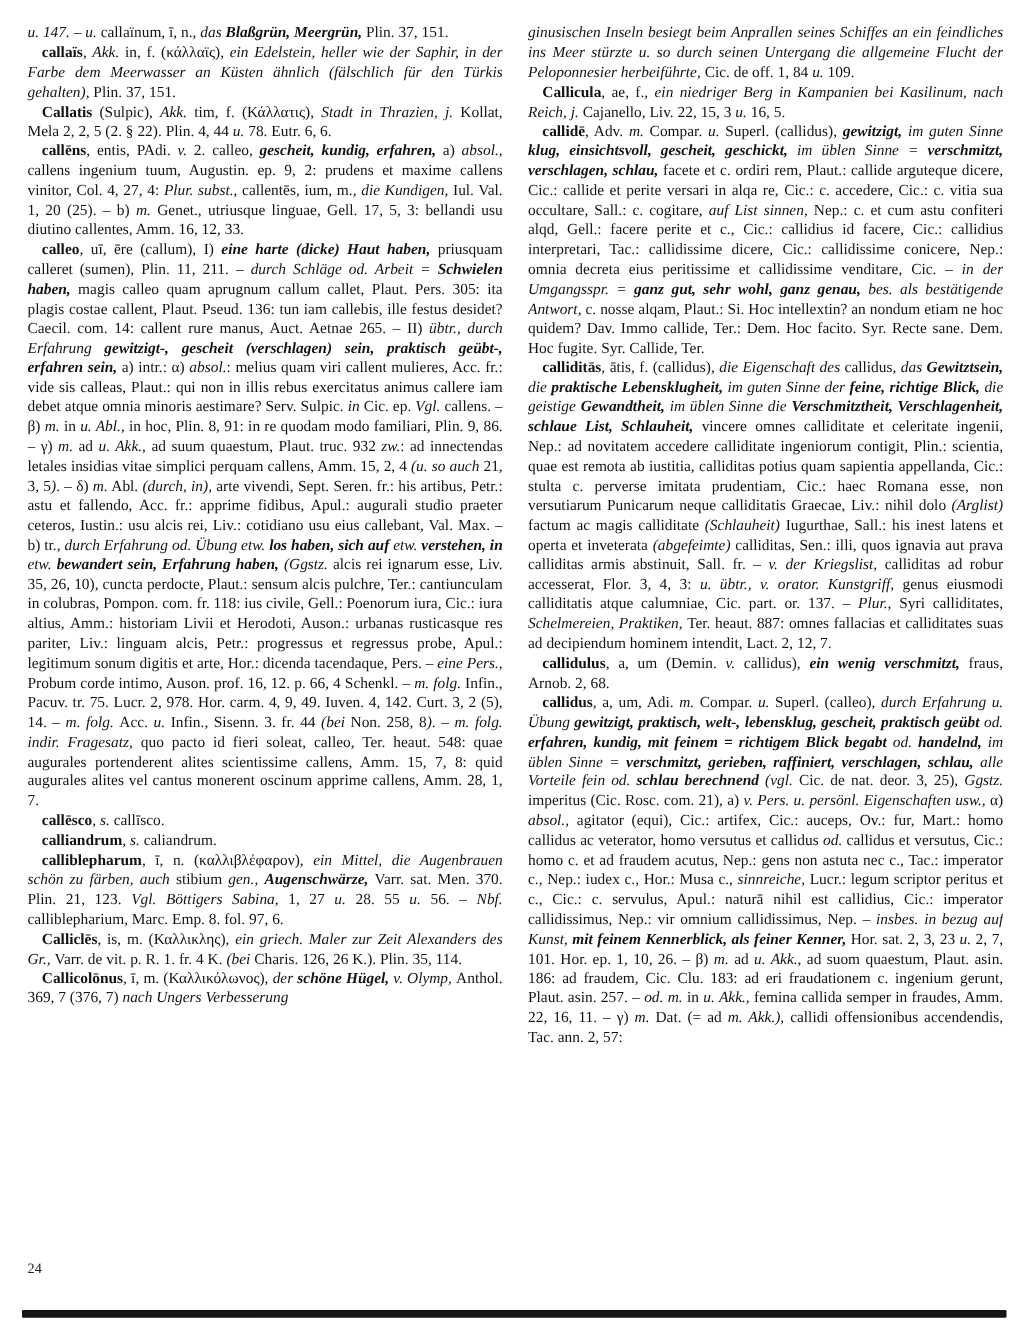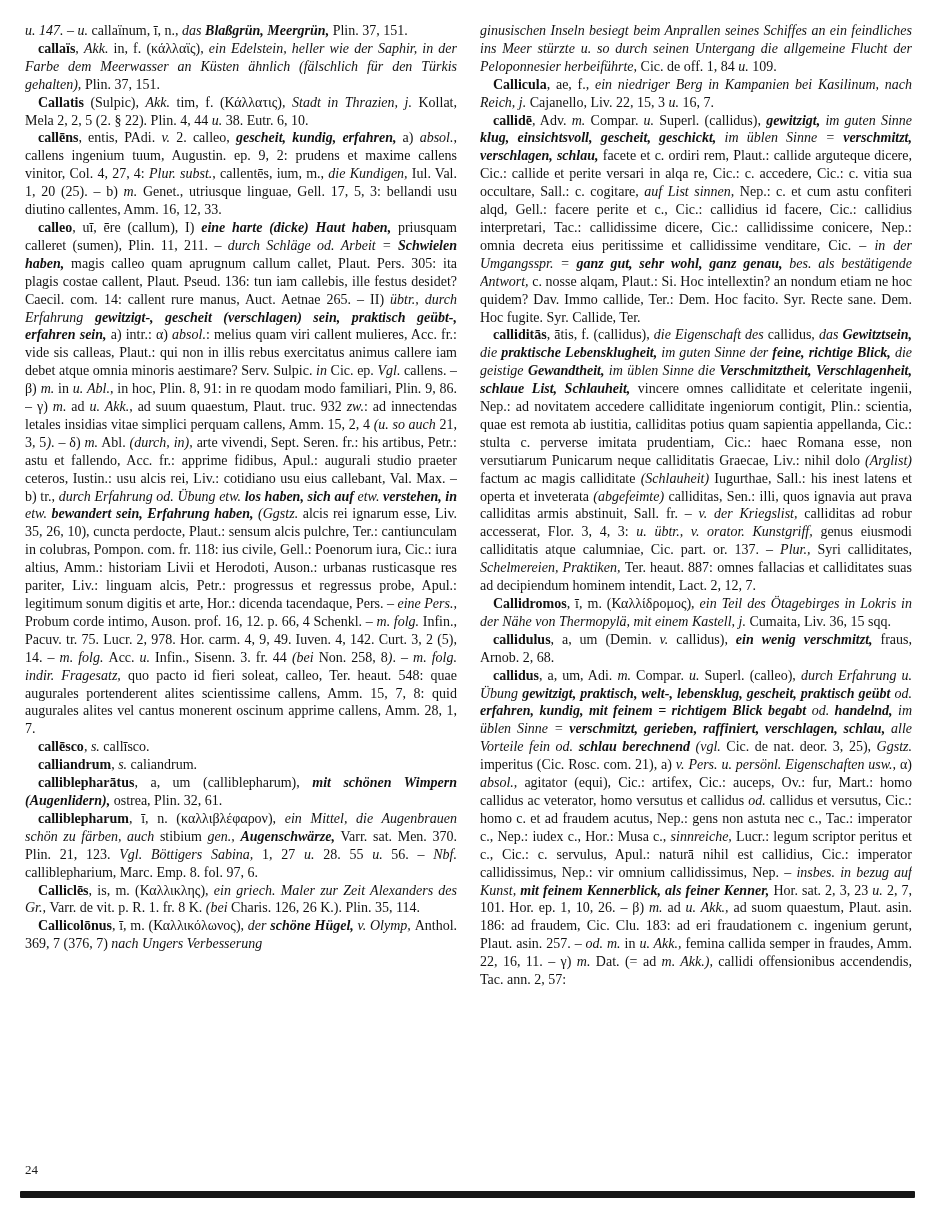--- a/index.html
+++ b/index.html
@@ -22,51 +22,49 @@
     text-align:justify;
     overflow:hidden;
   }
   .col p{margin:0;padding:0;}
   .col p.ind{text-indent:13px;}
   .s-n{font-style:normal;font-weight:normal;}
   .s-b{font-weight:bold;}
   .s-i{font-style:italic;}
   .s-bi{font-weight:bold;font-style:italic;}
   .pagenum{
-    position:absolute;left:25px;bottom:32px;
+    position:absolute;left:25px;bottom:49px;
     font-size:13px;color:#1b1b1b;
   }
   .bottom-rule{
     position:absolute;left:20px;right:20px;bottom:12px;
     height:7px;background:#161616;border-radius:1px;
   }
 </style>
 </head>
 <body>
 
 <div class="page">
   <div class="columns">
     <div class="col">
         <p class=""><span class="s-i">u. 147. – u. </span><span class="s-n">callaïnum, ī, n., </span><span class="s-i">das </span><span class="s-bi">Blaßgrün, Meergrün, </span><span class="s-n">Plin. 37, 151.</span></p>
         <p class="ind"><span class="s-b">callaïs</span><span class="s-n">, </span><span class="s-i">Akk.</span><span class="s-n"> in, f. (κάλλαϊς), </span><span class="s-i">ein Edelstein, heller wie der Saphir, in der Farbe dem Meerwasser an Küsten ähnlich (fälschlich für den Türkis gehalten), </span><span class="s-n">Plin. 37, 151.</span></p>
-        <p class="ind"><span class="s-b">Callatis</span><span class="s-n"> (Sulpic), </span><span class="s-i">Akk.</span><span class="s-n"> tim, f. (Κάλλατις), </span><span class="s-i">Stadt in Thrazien, j. </span><span class="s-n">Kollat, Mela 2, 2, 5 (2. § 22). Plin. 4, 44 </span><span class="s-i">u.</span><span class="s-n"> 38. Eutr. 6, 10.</span></p>
+        <p class="ind"><span class="s-b">Callatis</span><span class="s-n"> (Sulpic), </span><span class="s-i">Akk.</span><span class="s-n"> tim, f. (Κάλλατις), </span><span class="s-i">Stadt in Thrazien, j. </span><span class="s-n">Kollat, Mela 2, 2, 5 (2. § 22). Plin. 4, 44 </span><span class="s-i">u.</span><span class="s-n"> 78. Eutr. 6, 6.</span></p>
         <p class="ind"><span class="s-b">callēns</span><span class="s-n">, entis, PAdi. </span><span class="s-i">v.</span><span class="s-n"> 2. calleo, </span><span class="s-bi">gescheit, kundig, erfahren, </span><span class="s-n">a) </span><span class="s-i">absol.</span><span class="s-n">, callens ingenium tuum, Augustin. ep. 9, 2: prudens et maxime callens vinitor, Col. 4, 27, 4: </span><span class="s-i">Plur. subst.</span><span class="s-n">, callentēs, ium, m., </span><span class="s-i">die Kundigen, </span><span class="s-n">Iul. Val. 1, 20 (25). – b) </span><span class="s-i">m.</span><span class="s-n"> Genet., utriusque linguae, Gell. 17, 5, 3: bellandi usu diutino callentes, Amm. 16, 12, 33.</span></p>
         <p class="ind"><span class="s-b">calleo</span><span class="s-n">, uī, ēre (callum), I) </span><span class="s-bi">eine harte (dicke) Haut haben, </span><span class="s-n">priusquam calleret (sumen), Plin. 11, 211. – </span><span class="s-i">durch Schläge od. Arbeit = </span><span class="s-bi">Schwielen haben, </span><span class="s-n">magis calleo quam aprugnum callum callet, Plaut. Pers. 305: ita plagis costae callent, Plaut. Pseud. 136: tun iam callebis, ille festus desidet? Caecil. com. 14: callent rure manus, Auct. Aetnae 265. – II) </span><span class="s-i">übtr., durch Erfahrung </span><span class="s-bi">gewitzigt-, gescheit (verschlagen) sein, praktisch geübt-, erfahren sein, </span><span class="s-n">a) intr.: α) </span><span class="s-i">absol.</span><span class="s-n">: melius quam viri callent mulieres, Acc. fr.: vide sis calleas, Plaut.: qui non in illis rebus exercitatus animus callere iam debet atque omnia minoris aestimare? Serv. Sulpic. </span><span class="s-i">in</span><span class="s-n"> Cic. ep. </span><span class="s-i">Vgl.</span><span class="s-n"> callens. – β) </span><span class="s-i">m.</span><span class="s-n"> in </span><span class="s-i">u. Abl.</span><span class="s-n">, in hoc, Plin. 8, 91: in re quodam modo familiari, Plin. 9, 86. – γ) </span><span class="s-i">m.</span><span class="s-n"> ad </span><span class="s-i">u. Akk.</span><span class="s-n">, ad suum quaestum, Plaut. truc. 932 </span><span class="s-i">zw.</span><span class="s-n">: ad innectendas letales insidias vitae simplici perquam callens, Amm. 15, 2, 4 </span><span class="s-i">(u. so auch </span><span class="s-n">21, 3, 5</span><span class="s-i">)</span><span class="s-n">. – δ) </span><span class="s-i">m.</span><span class="s-n"> Abl. </span><span class="s-i">(durch, in), </span><span class="s-n">arte vivendi, Sept. Seren. fr.: his artibus, Petr.: astu et fallendo, Acc. fr.: apprime fidibus, Apul.: augurali studio praeter ceteros, Iustin.: usu alcis rei, Liv.: cotidiano usu eius callebant, Val. Max. – b) tr., </span><span class="s-i">durch Erfahrung od. Übung etw. </span><span class="s-bi">los haben, sich auf </span><span class="s-i">etw. </span><span class="s-bi">verstehen, in </span><span class="s-i">etw. </span><span class="s-bi">bewandert sein, Erfahrung haben, </span><span class="s-i">(Ggstz. </span><span class="s-n">alcis rei ignarum esse, Liv. 35, 26, 10), cuncta perdocte, Plaut.: sensum alcis pulchre, Ter.: cantiunculam in colubras, Pompon. com. fr. 118: ius civile, Gell.: Poenorum iura, Cic.: iura altius, Amm.: historiam Livii et Herodoti, Auson.: urbanas rusticasque res pariter, Liv.: linguam alcis, Petr.: progressus et regressus probe, Apul.: legitimum sonum digitis et arte, Hor.: dicenda tacendaque, Pers. – </span><span class="s-i">eine Pers., </span><span class="s-n">Probum corde intimo, Auson. prof. 16, 12. p. 66, 4 Schenkl. – </span><span class="s-i">m. folg. </span><span class="s-n">Infin., Pacuv. tr. 75. Lucr. 2, 978. Hor. carm. 4, 9, 49. Iuven. 4, 142. Curt. 3, 2 (5), 14. – </span><span class="s-i">m. folg. </span><span class="s-n">Acc. </span><span class="s-i">u.</span><span class="s-n"> Infin., Sisenn. 3. fr. 44 </span><span class="s-i">(bei </span><span class="s-n">Non. 258, 8</span><span class="s-i">)</span><span class="s-n">. – </span><span class="s-i">m. folg. indir. Fragesatz, </span><span class="s-n">quo pacto id fieri soleat, calleo, Ter. heaut. 548: quae augurales portenderent alites scientissime callens, Amm. 15, 7, 8: quid augurales alites vel cantus monerent oscinum apprime callens, Amm. 28, 1, 7.</span></p>
         <p class="ind"><span class="s-b">callēsco</span><span class="s-n">, </span><span class="s-i">s.</span><span class="s-n"> callīsco.</span></p>
         <p class="ind"><span class="s-b">calliandrum</span><span class="s-n">, </span><span class="s-i">s.</span><span class="s-n"> caliandrum.</span></p>
-        <p class="ind"><span class="s-b">calliblepharātus</span><span class="s-n">, a, um (calliblepharum), </span><span class="s-bi">mit schönen Wimpern (Augenlidern), </span><span class="s-n">ostrea, Plin. 32, 61.</span></p>
         <p class="ind"><span class="s-b">calliblepharum</span><span class="s-n">, ī, n. (καλλιβλέφαρον), </span><span class="s-i">ein Mittel, die Augenbrauen schön zu färben, auch </span><span class="s-n">stibium </span><span class="s-i">gen., </span><span class="s-bi">Augenschwärze, </span><span class="s-n">Varr. sat. Men. 370. Plin. 21, 123. </span><span class="s-i">Vgl. Böttigers Sabina, </span><span class="s-n">1, 27 </span><span class="s-i">u.</span><span class="s-n"> 28. 55 </span><span class="s-i">u.</span><span class="s-n"> 56. – </span><span class="s-i">Nbf.</span><span class="s-n"> calliblepharium, Marc. Emp. 8. fol. 97, 6.</span></p>
-        <p class="ind"><span class="s-b">Calliclēs</span><span class="s-n">, is, m. (Καλλικλης), </span><span class="s-i">ein griech. Maler zur Zeit Alexanders des Gr., </span><span class="s-n">Varr. de vit. p. R. 1. fr. 8 K. </span><span class="s-i">(bei </span><span class="s-n">Charis. 126, 26 K.). Plin. 35, 114.</span></p>
+        <p class="ind"><span class="s-b">Calliclēs</span><span class="s-n">, is, m. (Καλλικλης), </span><span class="s-i">ein griech. Maler zur Zeit Alexanders des Gr., </span><span class="s-n">Varr. de vit. p. R. 1. fr. 4 K. </span><span class="s-i">(bei </span><span class="s-n">Charis. 126, 26 K.). Plin. 35, 114.</span></p>
         <p class="ind"><span class="s-b">Callicolōnus</span><span class="s-n">, ī, m. (Καλλικόλωνος), </span><span class="s-i">der </span><span class="s-bi">schöne Hügel, </span><span class="s-i">v. Olymp, </span><span class="s-n">Anthol. 369, 7 (376, 7) </span><span class="s-i">nach Ungers Verbesserung</span></p>
       </div>
     <div class="col">
         <p class=""><span class="s-i">ginusischen Inseln besiegt beim Anprallen seines Schiffes an ein feindliches ins Meer stürzte u. so durch seinen Untergang die allgemeine Flucht der Peloponnesier herbeiführte, </span><span class="s-n">Cic. de off. 1, 84 </span><span class="s-i">u.</span><span class="s-n"> 109.</span></p>
-        <p class="ind"><span class="s-b">Callicula</span><span class="s-n">, ae, f., </span><span class="s-i">ein niedriger Berg in Kampanien bei Kasilinum, nach Reich, j. </span><span class="s-n">Cajanello, Liv. 22, 15, 3 </span><span class="s-i">u.</span><span class="s-n"> 16, 7.</span></p>
+        <p class="ind"><span class="s-b">Callicula</span><span class="s-n">, ae, f., </span><span class="s-i">ein niedriger Berg in Kampanien bei Kasilinum, nach Reich, j. </span><span class="s-n">Cajanello, Liv. 22, 15, 3 </span><span class="s-i">u.</span><span class="s-n"> 16, 5.</span></p>
         <p class="ind"><span class="s-b">callidē</span><span class="s-n">, Adv. </span><span class="s-i">m.</span><span class="s-n"> Compar. </span><span class="s-i">u.</span><span class="s-n"> Superl. (callidus), </span><span class="s-bi">gewitzigt, </span><span class="s-i">im guten Sinne </span><span class="s-bi">klug, einsichtsvoll, gescheit, geschickt, </span><span class="s-i">im üblen Sinne = </span><span class="s-bi">verschmitzt, verschlagen, schlau, </span><span class="s-n">facete et c. ordiri rem, Plaut.: callide arguteque dicere, Cic.: callide et perite versari in alqa re, Cic.: c. accedere, Cic.: c. vitia sua occultare, Sall.: c. cogitare, </span><span class="s-i">auf List sinnen, </span><span class="s-n">Nep.: c. et cum astu confiteri alqd, Gell.: facere perite et c., Cic.: callidius id facere, Cic.: callidius interpretari, Tac.: callidissime dicere, Cic.: callidissime conicere, Nep.: omnia decreta eius peritissime et callidissime venditare, Cic. – </span><span class="s-i">in der Umgangsspr. = </span><span class="s-bi">ganz gut, sehr wohl, ganz genau, </span><span class="s-i">bes. als bestätigende Antwort, </span><span class="s-n">c. nosse alqam, Plaut.: Si. Hoc intellextin? an nondum etiam ne hoc quidem? Dav. Immo callide, Ter.: Dem. Hoc facito. Syr. Recte sane. Dem. Hoc fugite. Syr. Callide, Ter.</span></p>
         <p class="ind"><span class="s-b">calliditās</span><span class="s-n">, ātis, f. (callidus), </span><span class="s-i">die Eigenschaft des </span><span class="s-n">callidus</span><span class="s-i">, das </span><span class="s-bi">Gewitztsein, </span><span class="s-i">die </span><span class="s-bi">praktische Lebensklugheit, </span><span class="s-i">im guten Sinne der </span><span class="s-bi">feine, richtige Blick, </span><span class="s-i">die geistige </span><span class="s-bi">Gewandtheit, </span><span class="s-i">im üblen Sinne die </span><span class="s-bi">Verschmitztheit, Verschlagenheit, schlaue List, Schlauheit, </span><span class="s-n">vincere omnes calliditate et celeritate ingenii, Nep.: ad novitatem accedere calliditate ingeniorum contigit, Plin.: scientia, quae est remota ab iustitia, calliditas potius quam sapientia appellanda, Cic.: stulta c. perverse imitata prudentiam, Cic.: haec Romana esse, non versutiarum Punicarum neque calliditatis Graecae, Liv.: nihil dolo </span><span class="s-i">(Arglist)</span><span class="s-n"> factum ac magis calliditate </span><span class="s-i">(Schlauheit)</span><span class="s-n"> Iugurthae, Sall.: his inest latens et operta et inveterata </span><span class="s-i">(abgefeimte)</span><span class="s-n"> calliditas, Sen.: illi, quos ignavia aut prava calliditas armis abstinuit, Sall. fr. – </span><span class="s-i">v. der Kriegslist, </span><span class="s-n">calliditas ad robur accesserat, Flor. 3, 4, 3: </span><span class="s-i">u. übtr., v. orator. Kunstgriff, </span><span class="s-n">genus eiusmodi calliditatis atque calumniae, Cic. part. or. 137. – </span><span class="s-i">Plur., </span><span class="s-n">Syri calliditates, </span><span class="s-i">Schelmereien, Praktiken, </span><span class="s-n">Ter. heaut. 887: omnes fallacias et calliditates suas ad decipiendum hominem intendit, Lact. 2, 12, 7.</span></p>
-        <p class="ind"><span class="s-b">Callidromos</span><span class="s-n">, ī, m. (Καλλίδρομος), </span><span class="s-i">ein Teil des Ötagebirges in Lokris in der Nähe von Thermopylä, mit einem Kastell, j. </span><span class="s-n">Cumaita, Liv. 36, 15 sqq.</span></p>
         <p class="ind"><span class="s-b">callidulus</span><span class="s-n">, a, um (Demin. </span><span class="s-i">v.</span><span class="s-n"> callidus), </span><span class="s-bi">ein wenig verschmitzt, </span><span class="s-n">fraus, Arnob. 2, 68.</span></p>
         <p class="ind"><span class="s-b">callidus</span><span class="s-n">, a, um, Adi. </span><span class="s-i">m.</span><span class="s-n"> Compar. </span><span class="s-i">u.</span><span class="s-n"> Superl. (calleo), </span><span class="s-i">durch Erfahrung u. Übung </span><span class="s-bi">gewitzigt, praktisch, welt-, lebensklug, gescheit, praktisch geübt </span><span class="s-i">od. </span><span class="s-bi">erfahren, kundig, mit feinem = richtigem Blick begabt </span><span class="s-i">od. </span><span class="s-bi">handelnd, </span><span class="s-i">im üblen Sinne = </span><span class="s-bi">verschmitzt, gerieben, raffiniert, verschlagen, schlau, </span><span class="s-i">alle Vorteile fein od. </span><span class="s-bi">schlau berechnend </span><span class="s-i">(vgl. </span><span class="s-n">Cic. de nat. deor. 3, 25), </span><span class="s-i">Ggstz. </span><span class="s-n">imperitus (Cic. Rosc. com. 21), a) </span><span class="s-i">v. Pers. u. persönl. Eigenschaften usw., </span><span class="s-n">α) </span><span class="s-i">absol., </span><span class="s-n">agitator (equi), Cic.: artifex, Cic.: auceps, Ov.: fur, Mart.: homo callidus ac veterator, homo versutus et callidus </span><span class="s-i">od. </span><span class="s-n">callidus et versutus, Cic.: homo c. et ad fraudem acutus, Nep.: gens non astuta nec c., Tac.: imperator c., Nep.: iudex c., Hor.: Musa c., </span><span class="s-i">sinnreiche, </span><span class="s-n">Lucr.: legum scriptor peritus et c., Cic.: c. servulus, Apul.: naturā nihil est callidius, Cic.: imperator callidissimus, Nep.: vir omnium callidissimus, Nep. – </span><span class="s-i">insbes. in bezug auf Kunst, </span><span class="s-bi">mit feinem Kennerblick, als feiner Kenner, </span><span class="s-n">Hor. sat. 2, 3, 23 </span><span class="s-i">u.</span><span class="s-n"> 2, 7, 101. Hor. ep. 1, 10, 26. – β) </span><span class="s-i">m.</span><span class="s-n"> ad </span><span class="s-i">u. Akk., </span><span class="s-n">ad suom quaestum, Plaut. asin. 186: ad fraudem, Cic. Clu. 183: ad eri fraudationem c. ingenium gerunt, Plaut. asin. 257. – </span><span class="s-i">od. m.</span><span class="s-n"> in </span><span class="s-i">u. Akk., </span><span class="s-n">femina callida semper in fraudes, Amm. 22, 16, 11. – γ) </span><span class="s-i">m.</span><span class="s-n"> Dat. (= ad </span><span class="s-i">m. Akk.), </span><span class="s-n">callidi offensionibus accendendis, Tac. ann. 2, 57:</span></p>
       </div>
   </div>
   <span class="pagenum">24</span>
   <div class="bottom-rule"></div>
 </div>
 
 </body></html>

